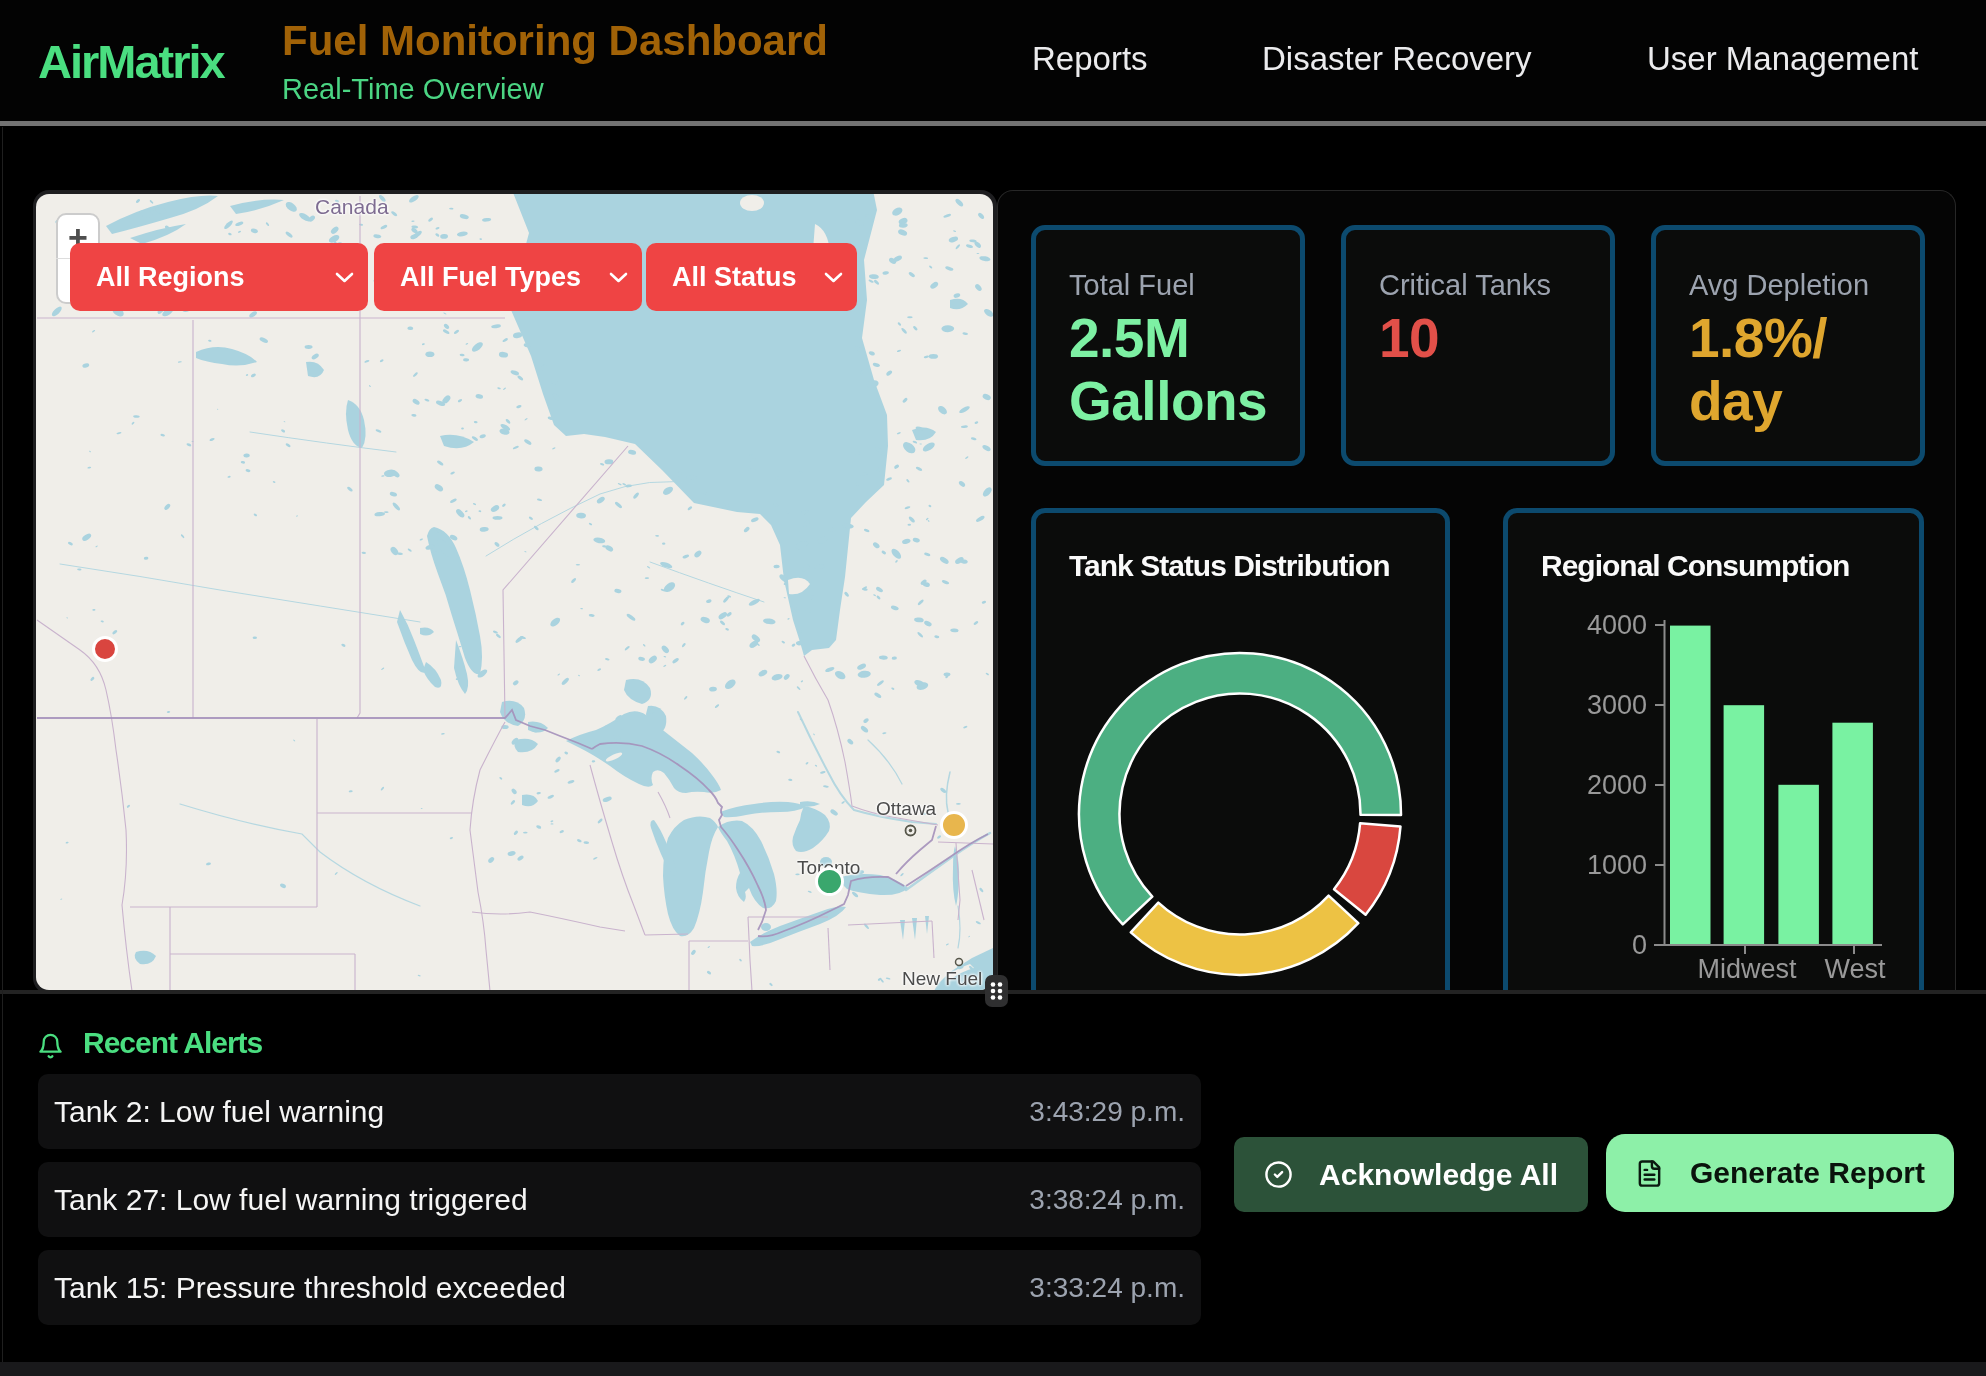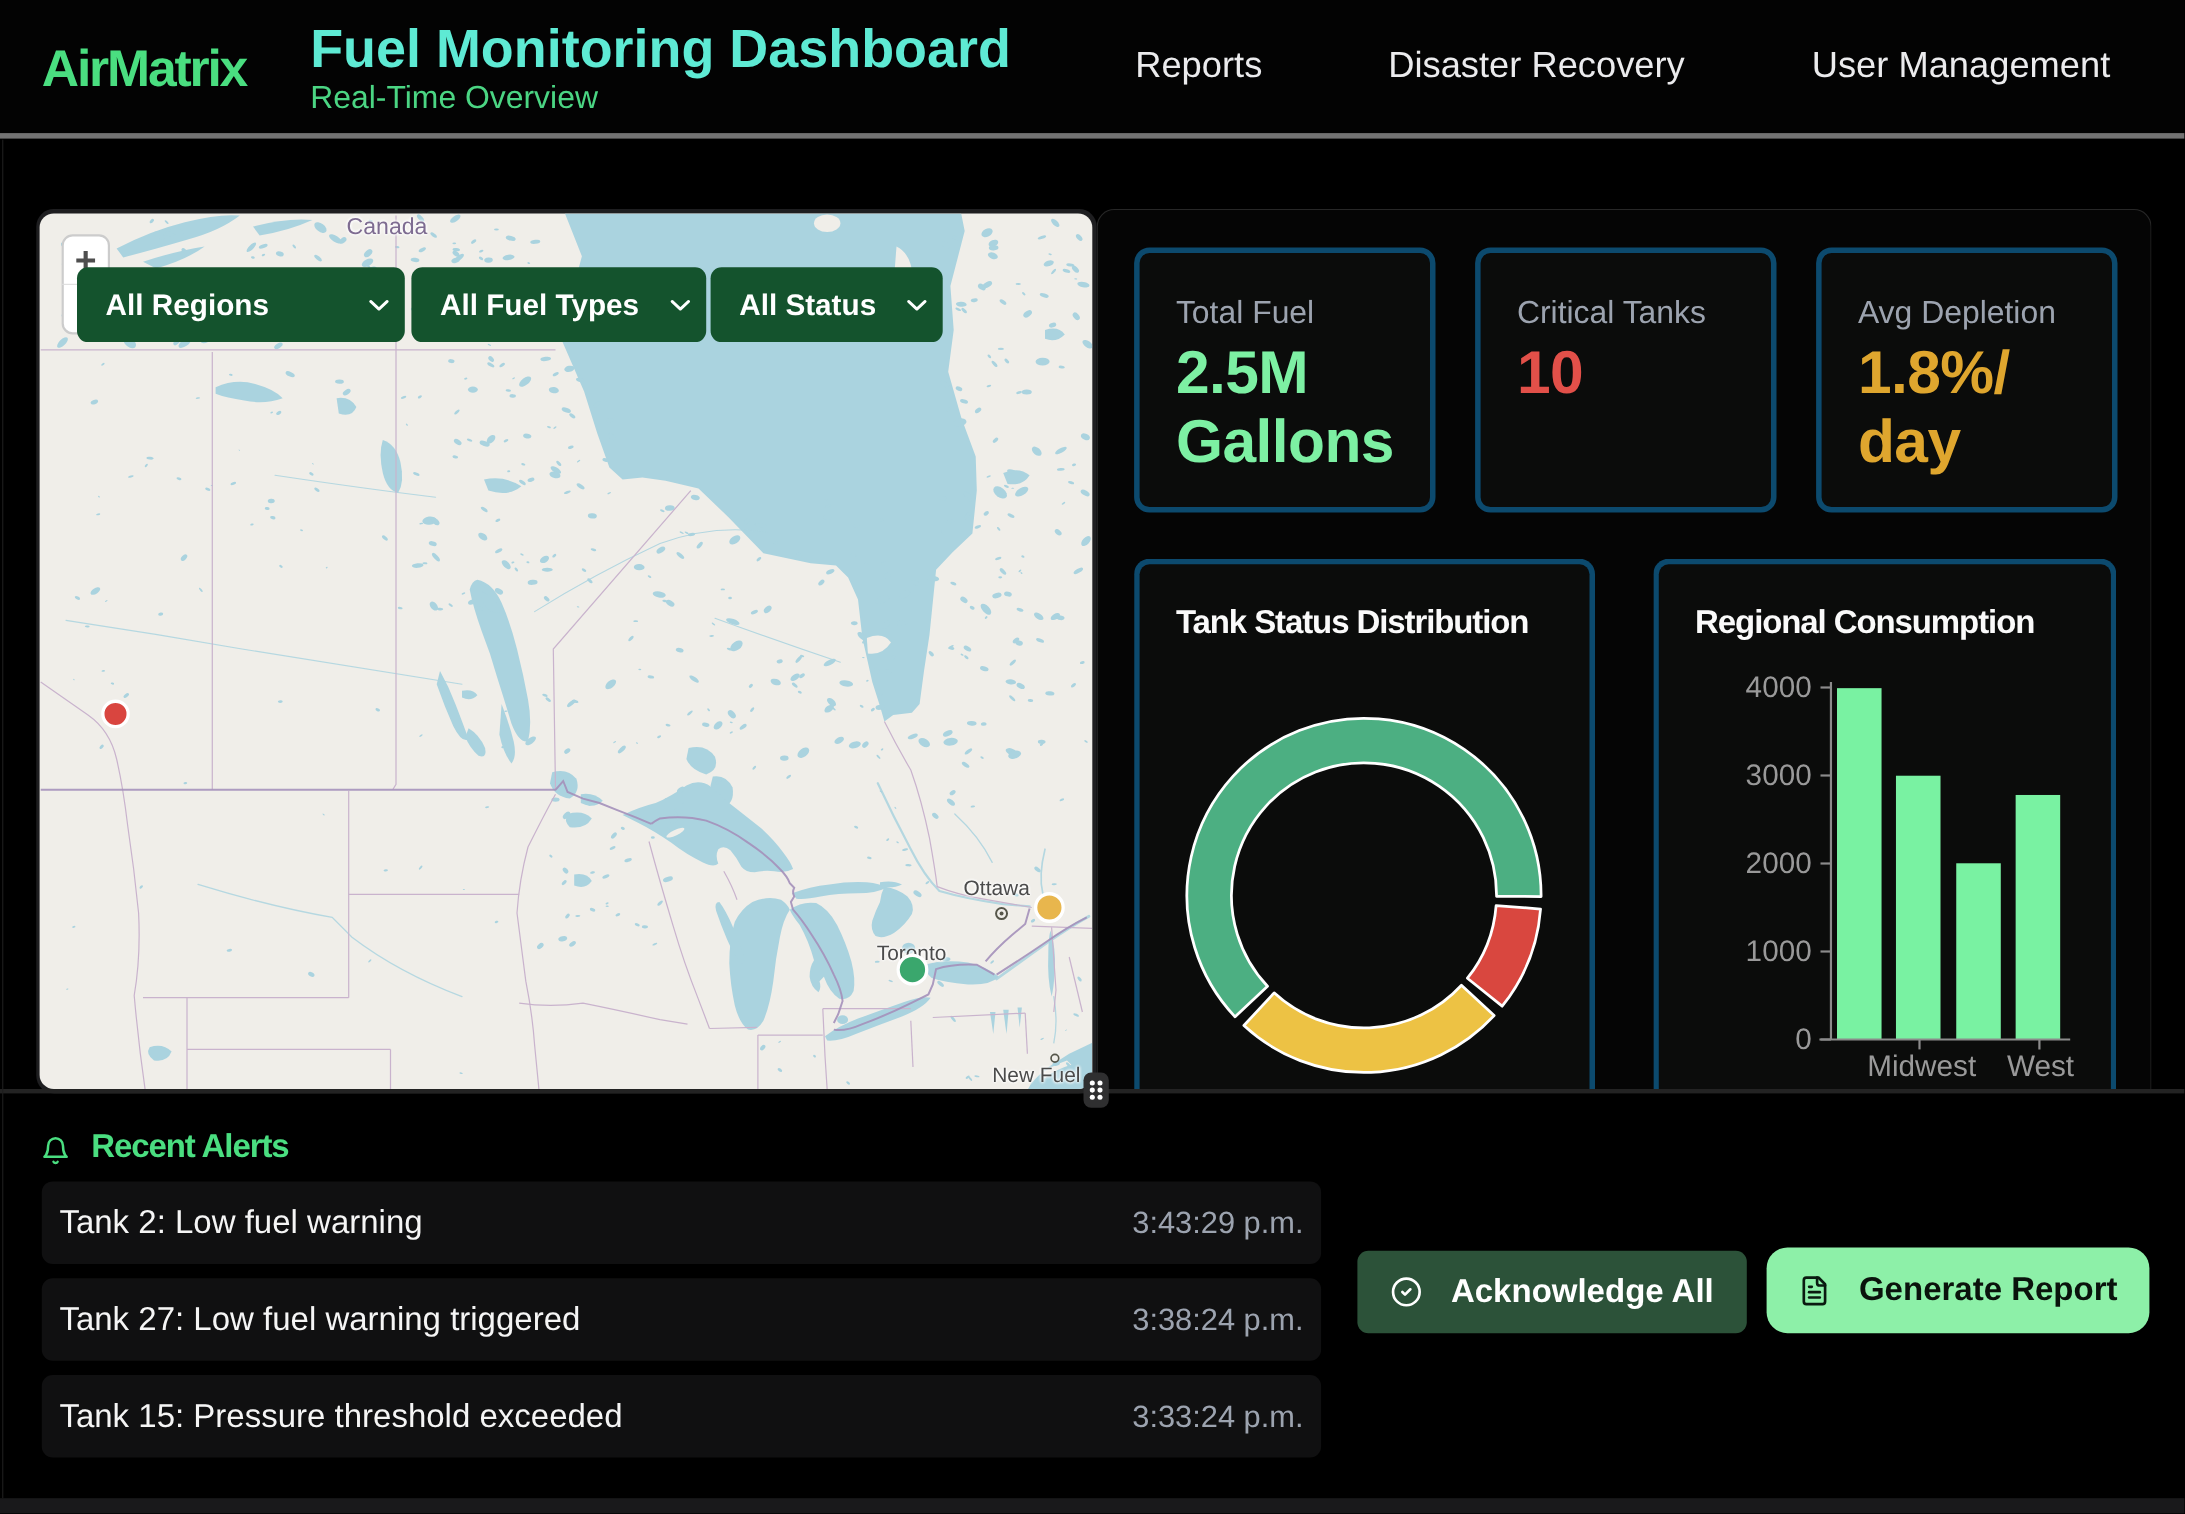--- a/index.html
+++ b/index.html
@@ -1,33 +1,33 @@
 <!DOCTYPE html>
 <html><head><meta charset="utf-8"><style>
 * { margin:0; padding:0; box-sizing:border-box; }
 body { width:1986px; height:1376px; background:#000; font-family:"Liberation Sans",sans-serif; overflow:hidden; position:relative; }
 .abs { position:absolute; }
-.dd { position:absolute; top:42px; height:68px; background:#14532d; border-radius:10px; color:#fff;
+.dd { position:absolute; top:42px; height:68px; background:#ef4444; border-radius:10px; color:#fff;
       display:flex; align-items:center; justify-content:space-between; padding:0 14px 0 26px; font-size:27px; font-weight:600; }
 .card { position:absolute; background:#0b0c0b; border:5px solid #0c4a6e; border-radius:14px; }
 .clabel { position:absolute; left:33px; top:39px; font-size:29px; color:#9ca3af; }
 .cval { position:absolute; left:33px; top:77px; font-size:55px; font-weight:bold; line-height:63px; letter-spacing:-0.5px; }
 .ctitle { position:absolute; left:33px; top:36px; font-size:30px; font-weight:bold; letter-spacing:-1px; color:#fafafa; }
 .arow { position:absolute; left:38px; width:1163px; height:75px; background:#101011; border-radius:10px;
         display:flex; align-items:center; justify-content:space-between; padding:0 16px; }
 .atext { font-size:30px; color:#f5f5f5; }
 .atime { font-size:28px; color:#9ca3af;margin-left:44px; }
 .btn { position:absolute; border-radius:10px; display:flex; align-items:center; justify-content:center; gap:26px;
        font-size:30px; font-weight:bold; }
 </style></head>
 <body>
 
 <div class="abs" style="left:0;top:0;width:1986px;height:126px;background:#030303;border-bottom:5px solid #737373;">
   <div class="abs" style="left:38px;top:34px;font-size:47px;font-weight:bold;letter-spacing:-2px;color:#4ade80;">AirMatrix</div>
-  <div class="abs" style="left:282px;top:17px;font-size:49px;font-weight:bold;color:#5eead4;">Fuel Monitoring Dashboard</div>
+  <div class="abs" style="left:282px;top:17px;font-size:42px;font-weight:bold;color:#a16207;">Fuel Monitoring Dashboard</div>
   <div class="abs" style="left:282px;top:73px;font-size:29px;color:#4bd583;">Real-Time Overview</div>
   <div class="abs" style="left:1032px;top:40px;font-size:33px;color:#ebebed;">Reports</div>
   <div class="abs" style="left:1262px;top:40px;font-size:33px;color:#ebebed;">Disaster Recovery</div>
   <div class="abs" style="left:1647px;top:40px;font-size:33px;color:#ebebed;">User Management</div>
 </div>
 
 <div class="abs" style="left:33px;top:190px;width:964px;height:804px;border-radius:16px;background:#1e1e20;"></div>
 <div class="abs" style="left:36px;top:194px;width:957px;height:796px;border-radius:13px;overflow:hidden;background:#f0eee9;">
 <svg width="957" height="796" viewBox="36 194 957 796">
 

